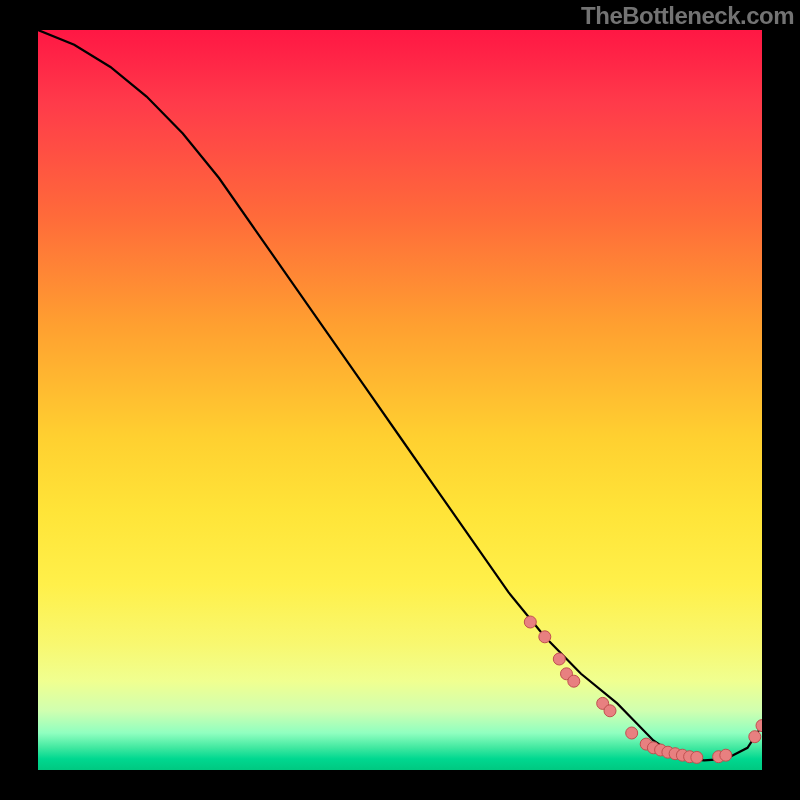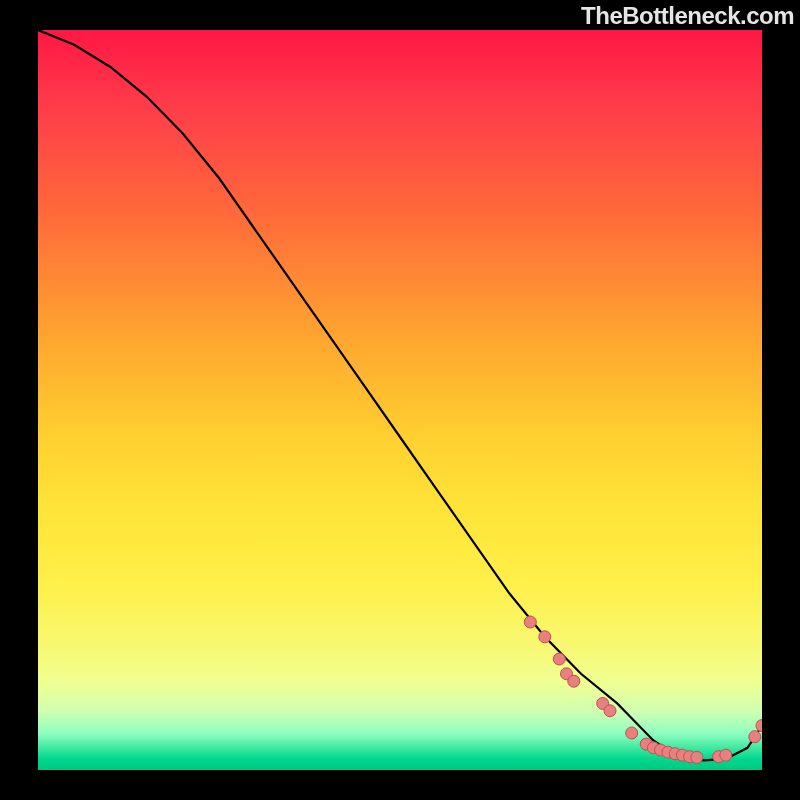--- a/index.html
+++ b/index.html
@@ -11,21 +11,21 @@
     overflow: hidden;
     position: relative;
     font-family: Arial, sans-serif;
   }
   .watermark {
     position: absolute;
     top: 2px;
     right: 6px;
     font-size: 24px;
     font-weight: bold;
-    color: #e5e5e5;
+    color: #737373;
     letter-spacing: -0.5px;
     z-index: 10;
   }
   .plot-frame {
     position: absolute;
     left: 38px;
     top: 30px;
     width: 724px;
     height: 740px;
     background: linear-gradient(

